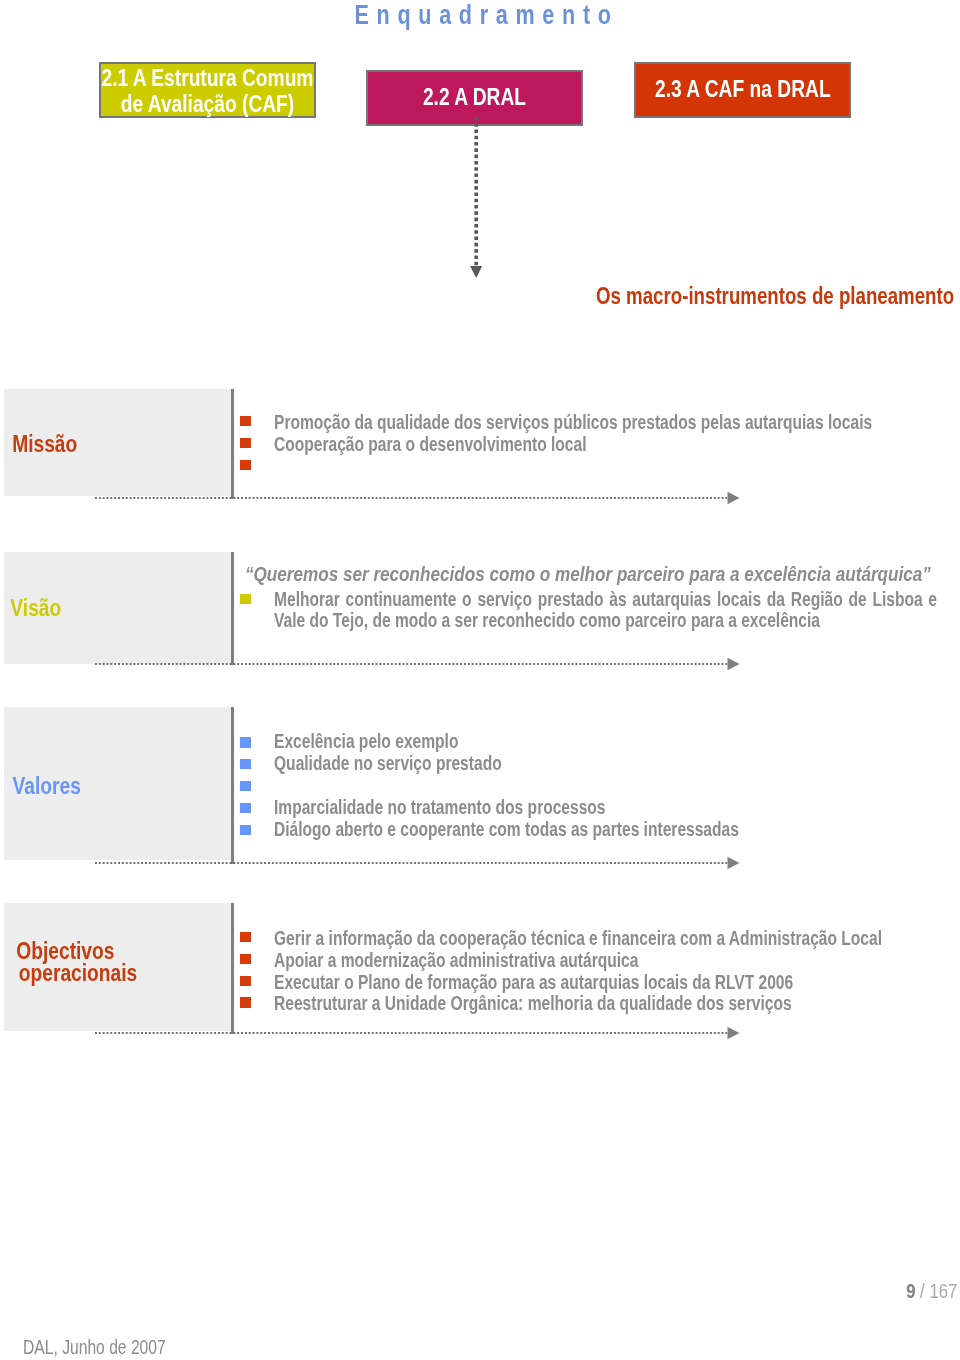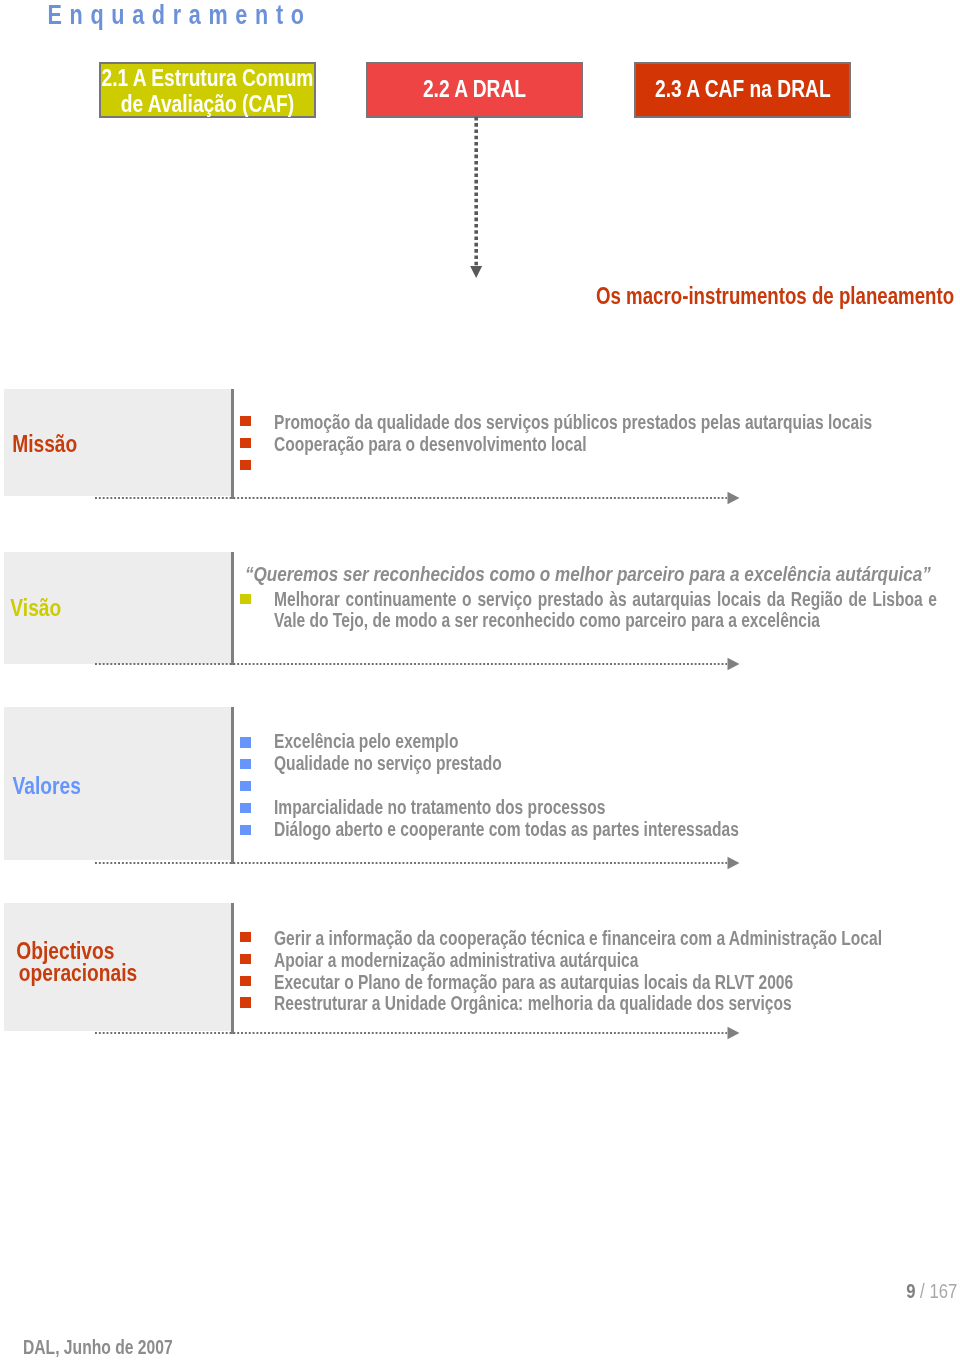--- a/index.html
+++ b/index.html
@@ -4,21 +4,21 @@
 <style>
   html,body{margin:0;padding:0;}
   body{width:960px;height:1360px;background:#fff;font-family:"Liberation Sans",sans-serif;position:relative;overflow:hidden;}
   .slide{position:absolute;left:0;top:0;width:960px;height:1360px;}
 
   
   .sx{display:inline-block;transform:scaleX(0.795);transform-origin:0 50%;white-space:nowrap;}
   .cx{display:inline-block;transform:scaleX(0.80);transform-origin:50% 50%;white-space:nowrap;}
 
   
-  #title{position:absolute;left:0;top:0;width:960px;
+  #title{position:absolute;left:0;top:0;width:960px;text-align:center;
          font-size:27px;font-weight:bold;line-height:30px;}
   #title .cx{letter-spacing:9.6px;padding-left:16px;}
 
   
   .navbox{position:absolute;border:2px solid #76767a;box-sizing:border-box;
           display:flex;align-items:center;justify-content:center;text-align:center;
           font-size:24px;font-weight:bold;color:#ffffff;line-height:25.6px;}
   .navbox > span{position:relative;top:-1.6px;}
   #nav0 > span{top:0.9px;}
   #nav0{left:99px;top:62px;width:217px;height:56px;}
@@ -40,36 +40,36 @@
   .bsq{position:absolute;width:11px;height:11px;}
   .btxt{position:absolute;font-size:19.6px;font-weight:bold;line-height:20px;white-space:nowrap;}
   .quote{font-style:italic;}
   .quote .sx{transform:scaleX(0.8735);}
   .dotline{position:absolute;height:2px;
            background-image:radial-gradient(circle at 1px 1px, #6f6f6f 1.0px, rgba(0,0,0,0) 1.25px);
            background-size:3.85px 2px;background-repeat:repeat-x;}
   .dotarrow{position:absolute;}
 
   
-  #foot-left{position:absolute;left:23px;top:1336.5px;font-size:19.7px;font-weight:bold;color:#8c8c8c;line-height:21px;}
+  #foot-left{position:absolute;left:23px;top:1336.5px;font-size:19.7px;font-weight:normal;color:#8c8c8c;line-height:21px;}
   #foot-right{position:absolute;right:2.4px;top:1280px;font-size:21px;color:#a8a8a8;line-height:21px;}
   #foot-right .sx{transform-origin:100% 50%;}
   #foot-right b{color:#7f7f7f;}
 </style>
 </head>
 <body>
 
 <div class="slide">
 
   <div id="title" style="color: rgb(109, 145, 216);"><span class="cx">Enquadramento</span></div>
 
   <div class="navbox" id="nav0" style="background: rgb(204, 204, 0);">
     <span><span class="cx">2.1 A Estrutura Comum</span><br><span class="cx">de Avaliação (CAF)</span></span>
   </div>
-  <div class="navbox" id="nav1" style="background: #ef4444;">
+  <div class="navbox" id="nav1" style="background: #be185d; margin-top: 8px;">
     <span class="cx">2.2 A DRAL</span>
   </div>
   <div class="navbox" id="nav2" style="background: rgb(211, 53, 5);">
     <span class="cx">2.3 A CAF na DRAL</span>
   </div>
 
   <svg id="downarrow" viewBox="0 0 20 166" width="20" height="166">
     <line x1="10.2" y1="0.8" x2="10.2" y2="150" stroke="#585858" stroke-width="3.6" stroke-dasharray="3.6 2.7"></line>
     <path d="M4.1 150 L16.1 150 L10.2 162 Z" fill="#585858"></path>
   </svg>

